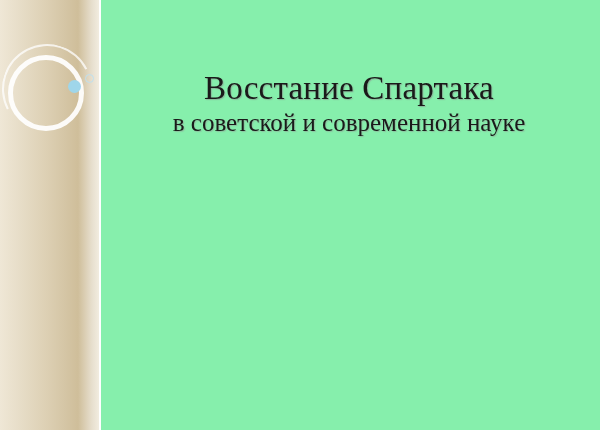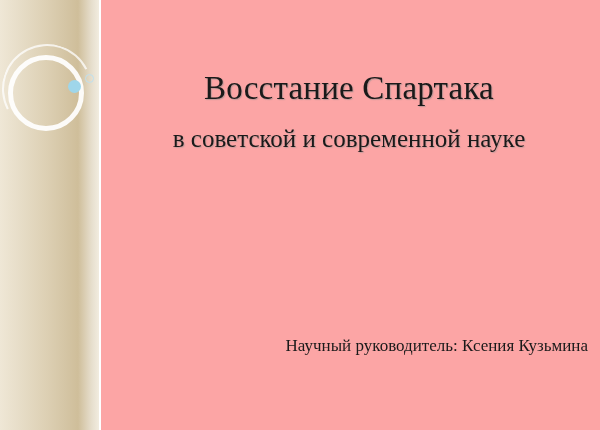--- a/index.html
+++ b/index.html
@@ -10,21 +10,21 @@
     width: 600px;
     height: 430px;
     background: #ffffff;
     font-family: "Liberation Serif", serif;
     overflow: hidden;
   }
   #slide {
     position: relative;
     width: 600px;
     height: 430px;
-    background: #fca5a5;
+    background: #86efac;
     overflow: hidden;
   }
 
   
   .left-band {
     position: absolute;
     left: 0;
     top: 0;
     width: 100px;
     height: 430px;
@@ -100,21 +100,21 @@
   }
   .title-main {
     font-family: "Liberation Serif", serif;
     font-size: 33px;
     line-height: 1.12;
     color: #1a1a1a;
     letter-spacing: 0.2px;
     text-shadow: 1px 1px 1px rgba(140,140,140,0.55);
   }
   .title-sub {
-    margin-top: 18px;
+    margin-top: 2px;
     font-family: "Liberation Serif", serif;
     font-size: 25px;
     line-height: 1.15;
     color: #1a1a1a;
     text-shadow: 1px 1px 1px rgba(150,150,150,0.5);
   }
 
   
   .byline-block {
     position: absolute;
@@ -142,16 +142,15 @@
   <div class="ring-large"></div>
   <div class="dot-blue"></div>
   <div class="dot-ring-small"></div>
 
   <div class="title-block">
     <div class="title-main">Восстание Спартака</div>
     <div class="title-sub">в  советской  и современной науке</div>
   </div>
 
   <div class="byline-block">
-    <div class="byline-line">Научный руководитель: Ксения Кузьмина</div>
   </div>
 
 </div>
 
 </body></html>

